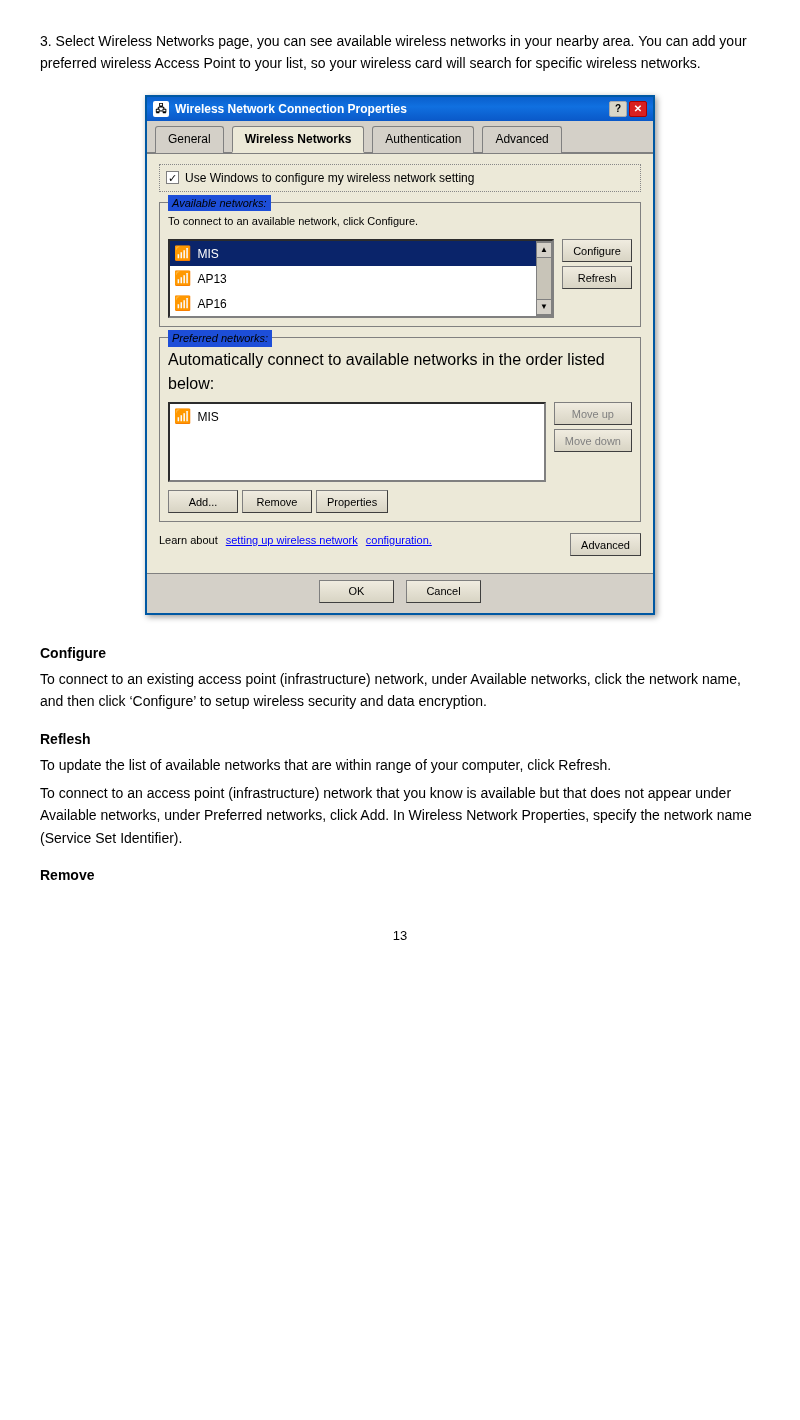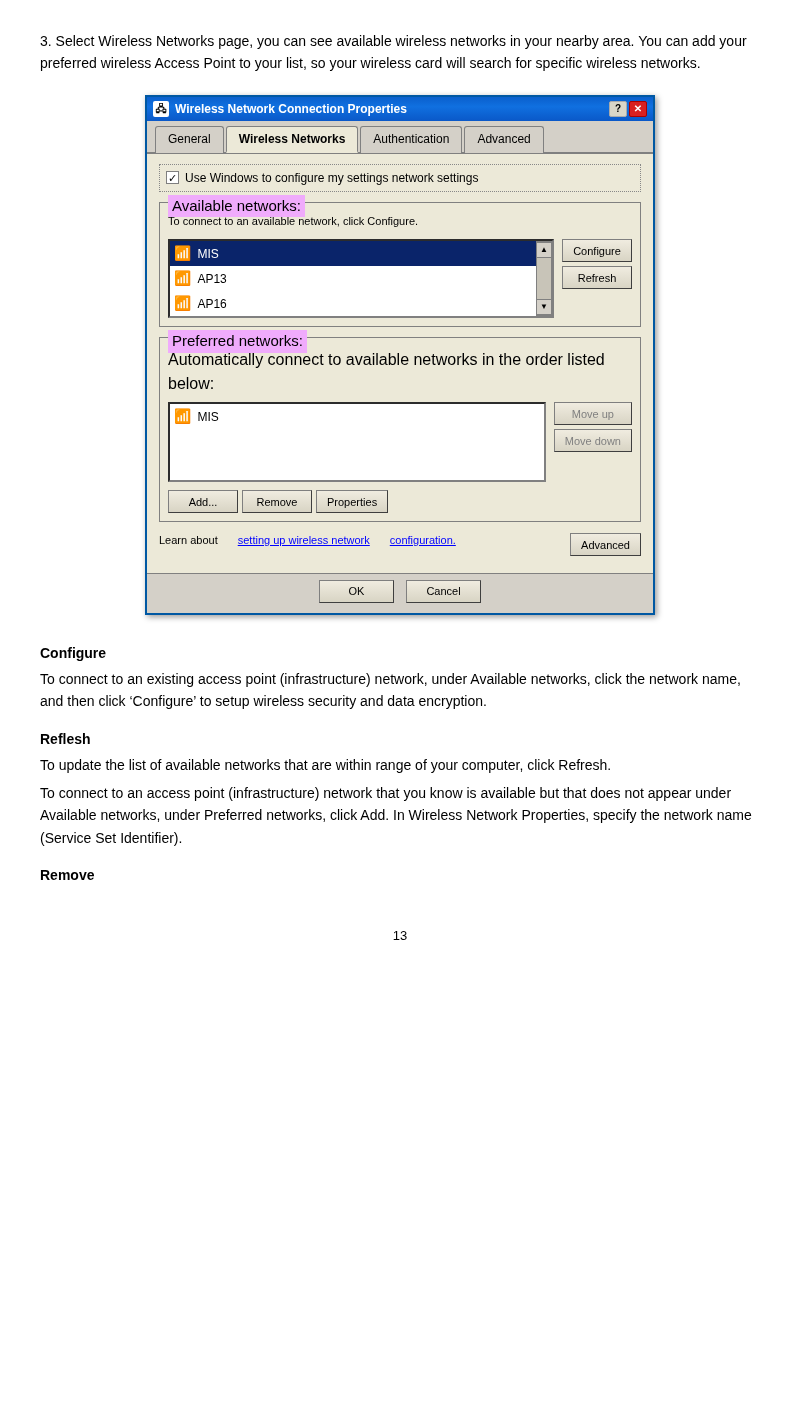--- a/index.html
+++ b/index.html
@@ -91,21 +91,21 @@
       border-color: #a00;
     }
 
     
     .tab-bar {
       display: flex;
       background: #d4d0c8;
       border-bottom: 2px solid #808080;
       padding-top: 4px;
       padding-left: 8px;
-      gap: 2px;
+      gap: 8px;
     }
 
     .tab {
       padding: 3px 12px;
       font-size: 12px;
       border: 1px solid #808080;
       border-bottom: none;
       background: #d4d0c8;
       cursor: pointer;
       border-radius: 3px 3px 0 0;
@@ -156,23 +156,24 @@
       margin-bottom: 10px;
       padding: 0 8px 8px 8px;
       position: relative;
       background: #ece9d8;
     }
 
     .group-label {
       position: absolute;
       top: -8px;
       left: 8px;
-      background: #f0abfc;
+      background: #1d4ed8;
       padding: 0 4px;
-      font-size: 15px;
+      font-size: 11px;
+      font-style: italic;
       color: #000;
     }
 
     .group-content {
       margin-top: 10px;
       font-size: 12px;
     }
 
     
     .avail-desc {
@@ -306,21 +307,21 @@
       gap: 4px;
       margin-top: 8px;
       align-items: center;
     }
 
     
     .learn-row {
       font-size: 11px;
       display: flex;
       align-items: center;
-      gap: 20px;
+      gap: 8px;
       margin-bottom: 8px;
       flex-wrap: wrap;
     }
 
     .link-text {
       color: #0000ff;
       text-decoration: underline;
       cursor: pointer;
       font-size: 11px;
     }
@@ -388,21 +389,21 @@
       <div class="tab">General</div>
       <div class="tab active">Wireless Networks</div>
       <div class="tab">Authentication</div>
       <div class="tab">Advanced</div>
     </div>
 
     <div class="dialog-body">
 
       <div class="checkbox-row">
         <div class="xp-checkbox">✓</div>
-        <span>Use Windows to configure my settings network settings</span>
+        <span>Use Windows to configure my wireless network setting</span>
       </div>
 
       <div class="group-box">
         <span class="group-label">Available networks:</span>
         <div class="group-content">
           <div class="avail-desc">To connect to an available network, click Configure.</div>
           <div class="avail-main">
             <div class="avail-listscroll">
               <div class="avail-list-inner">
                 <div class="network-item selected">

